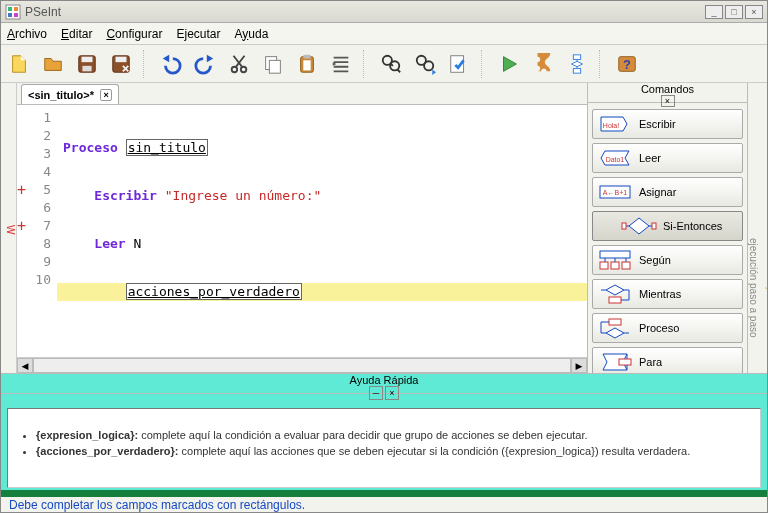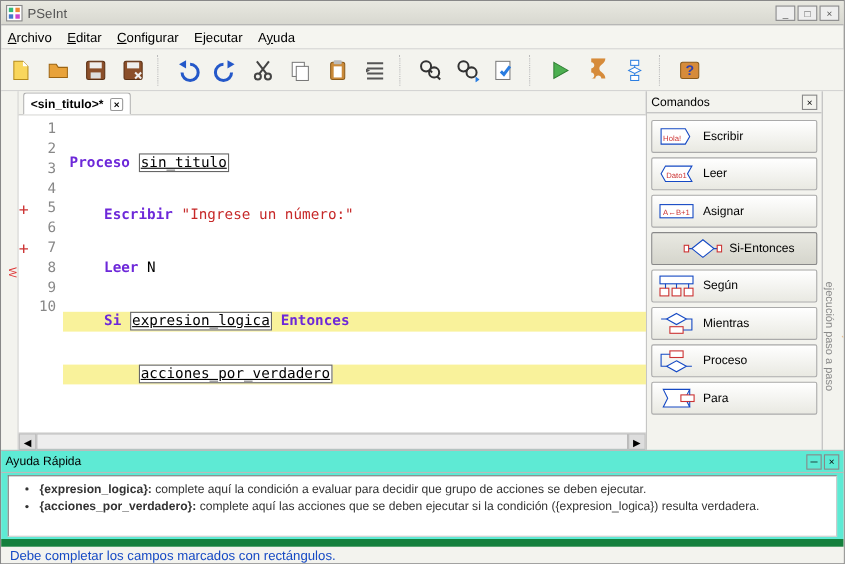--- a/index.html
+++ b/index.html
@@ -31,31 +31,31 @@
 .code .row { height:18px; line-height:18px; padding-left:6px;}
 .code .row.hl { background:#f9f29b; }
 .tok-kw { color:#6d28d9; font-weight:bold; }
 .tok-str { color:#c62828; }
 .tok-id { color:#000; }
 .tok-box { background:#fff; border:1px solid #666; padding:0 1px;text-decoration:underline;}
 .hscroll { height:16px; border-top:1px solid #ccc; background:#eee; display:flex;}
 .hscroll .arrow {width:16px;border:1px solid #bbb;background:#ddd;display:flex;align-items:center;justify-content:center;font-size:9px;cursor:pointer;}
 .hscroll .track {flex:1;border:1px solid #bbb;}
 .right-panel { width: 160px; border-left:1px solid #bbb; background:#f3f3ee; display:flex; flex-direction:column;}
-.panel-head { height:20px; display:flex; align-items:center; justify-content:space-between; padding:0 4px; font-size:11px; border-bottom:1px solid #bbb;}
+.panel-head { height:20px; display:flex; align-items:center; justify-content:space-between; padding:0 4px; font-size:11px; border-bottom:1px solid #bbb;flex-direction:column;}
 .panel-head .pbtn { width:14px;height:14px;border:1px solid #888;display:flex;align-items:center;justify-content:center;font-size:9px;cursor:pointer;}
 .cmd-list { display:flex; flex-direction:column; gap:4px; padding:6px 4px;}
 .cmd-btn { height:30px; border:1px solid #aaa; background:linear-gradient(#fff,#e9e9e2); border-radius:2px; display:flex; align-items:center; gap:6px; padding:0 4px; cursor:pointer; font-size:11px;}
 .cmd-btn.active { background:linear-gradient(#e9e9e2,#d5d5cc); border-color:#888;padding-left:28px;}
 .cmd-btn .ic { width:36px; height:22px; display:flex;align-items:center;justify-content:center;}
 .far-rail { width:20px; border-left:1px solid #bbb; background:#f3f3ee; display:flex; flex-direction:column; align-items:center; padding-top:120px; gap:6px; writing-mode: vertical-rl; font-size:10px; color:#888;}
 .far-rail svg{width:16px;height:16px;}
 .quickhelp { border-top:1px solid #bbb; background:#5eead4; display:flex; flex-direction:column;}
 .quickhelp .panel-head{border-top:none;}
-.qh-body{background:#fff;border:1px inset #ccc; margin:2px 6px 2px 6px; padding:6px 10px; font-size:11px; color:#333; height:56px; overflow:auto;}
+.qh-body{background:#fff;border:1px inset #ccc; margin:14px 6px 2px 6px; padding:20px 10px; font-size:11px; color:#333; height:80px; overflow:auto;}
 .qh-body ul{margin-left:18px;}
 .qh-body li{margin-bottom:4px;}
 .statusbar { height:22px; background:#f3f3ee; border-top:7px solid #15803d; display:flex; align-items:center; padding:0 8px; font-size:12px; color:#1549c4;}
 </style>
 </head>
 <body>
 
 <div class="titlebar">
   <span class="app-icon">
     <svg viewBox="0 0 16 16">
@@ -220,21 +220,20 @@
         <div class="ln">6</div>
         <div class="ln"><span class="mark">+</span><span>7</span></div>
         <div class="ln">8</div>
         <div class="ln">9</div>
         <div class="ln">10</div>
       </div>
       <div class="code">
         <div class="row"><span class="tok-kw">Proceso </span><span class="tok-box">sin_titulo</span></div>
         <div class="row"><span>    </span><span class="tok-kw">Escribir </span><span class="tok-str">"Ingrese un número:"</span></div>
         <div class="row"><span>    </span><span class="tok-kw">Leer </span><span class="tok-id">N</span></div>
-        <div class="row hl"><span>    </span><span class="tok-kw">Si </span><span class="tok-box">expresion_logica</span><span class="tok-kw"> Entonces</span></div>
         <div class="row hl"><span>        </span><span class="tok-box">acciones_por_verdadero</span></div>
         
         
         
         
         
       </div>
     </div>
     <div class="hscroll">
       <div class="arrow">◀</div>

